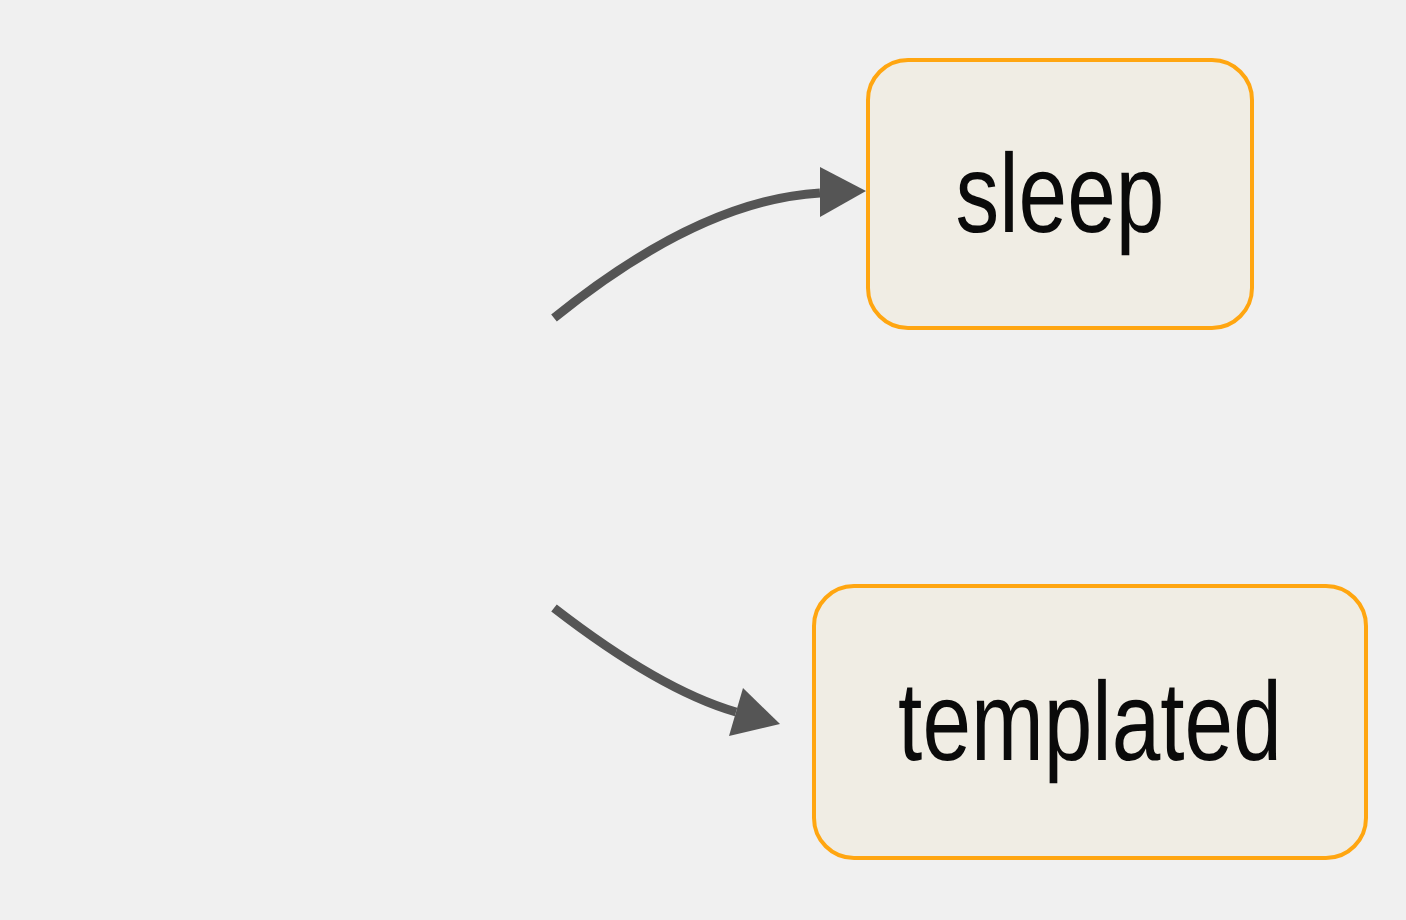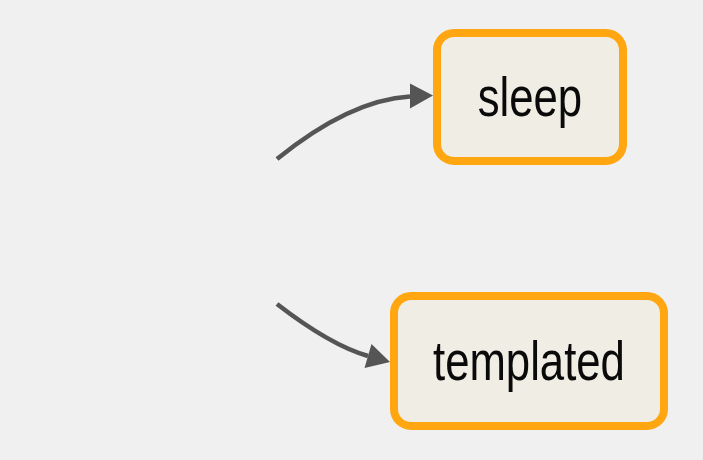--- a/index.html
+++ b/index.html
@@ -21,37 +21,37 @@
     height: 460px;
   }
   .edge-path {
     fill: none;
     stroke-width: 4.5;
     stroke-linecap: butt;
   }
   .node {
     position: absolute;
     box-sizing: border-box;
-    border: 8px solid #4d7c0f;
+    border: 2px solid #4d7c0f;
     border-radius: 21px;
     display: flex;
     align-items: center;
     justify-content: center;
     cursor: pointer;
   }
   .node .label {
     font-size: 56px;
     line-height: 1;
     transform: scaleX(0.78);
     transform-origin: center;
     white-space: nowrap;
   }
   .n-print_date { left: 49px;  top: 161px; width: 278px; height: 141px; }
   .n-sleep      { left: 433px; top: 29px;  width: 194px; height: 136px; }
-  .n-templated  { left: 390px; top: 292px; width: 278px; height: 138px; justify-content: center; }
+  .n-templated  { left: 406px; top: 292px; width: 278px; height: 138px; justify-content: center; }
 </style>
 </head>
 <body>
 
 <div id="canvas" style="background-color: rgb(240, 240, 240);">
 
   <svg id="edge-layer" width="703" height="460" viewBox="0 0 703 460">
     <g>
       <path class="edge-path" d="M 277 159 Q 350 100 410 96.5" style="stroke: rgb(85, 85, 85);"></path>
       <polygon points="433,95.5 410,108.5 410,83.5" style="fill: rgb(85, 85, 85);"></polygon>

